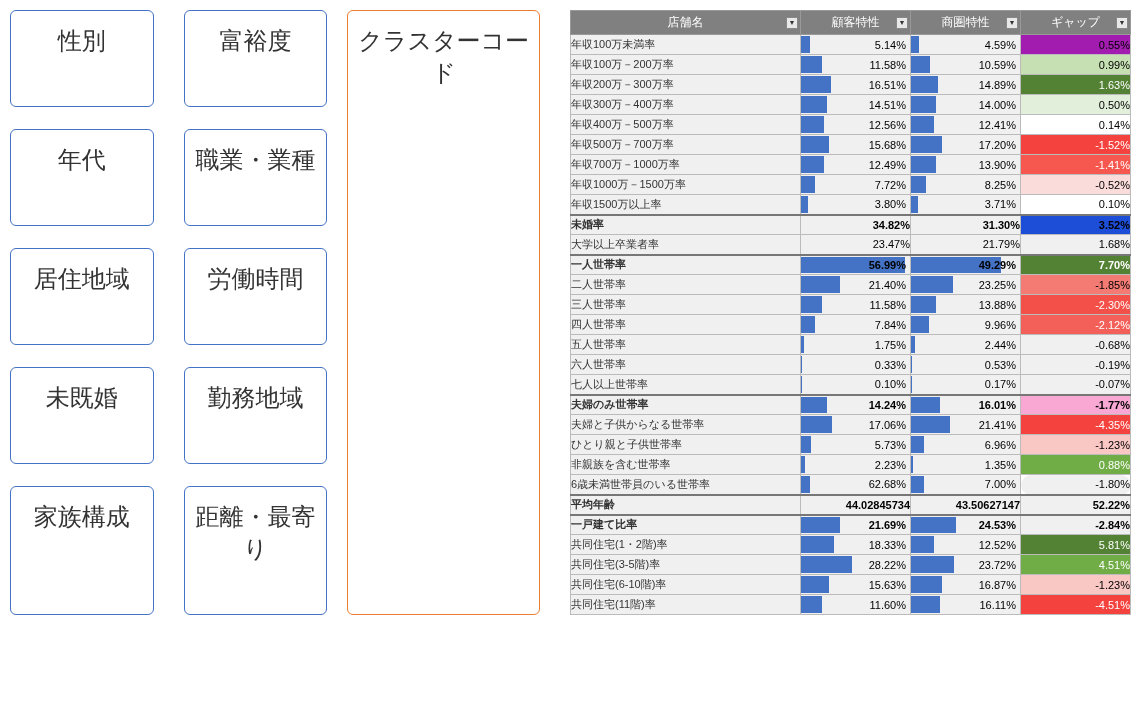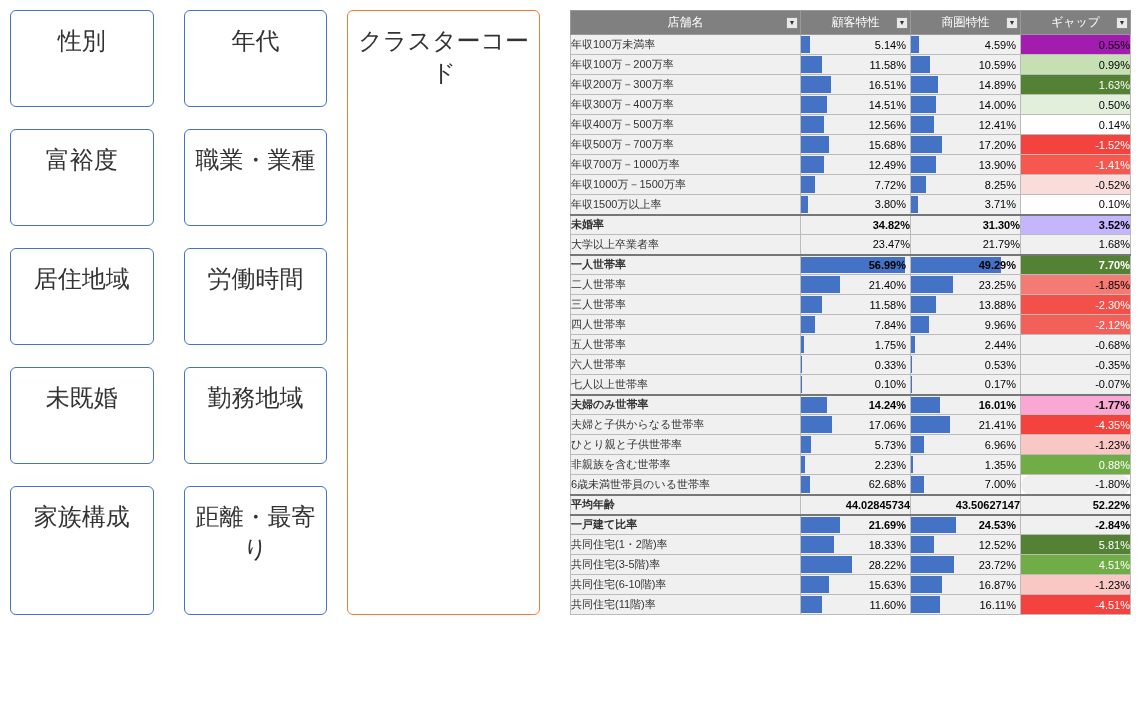--- a/index.html
+++ b/index.html
@@ -127,22 +127,22 @@
     font-weight: bold;
   }
 </style>
 </head>
 <body>
 
 <div class="container">
   <div class="left-panel">
     <div class="button-grid">
       <div class="filter-btn">性別</div>
+      <div class="filter-btn">富裕度</div>
       <div class="filter-btn">年代</div>
-      <div class="filter-btn">富裕度</div>
       <div class="filter-btn">職業・業種</div>
       <div class="filter-btn">居住地域</div>
       <div class="filter-btn">労働時間</div>
       <div class="filter-btn">未既婚</div>
       <div class="filter-btn">勤務地域</div>
       <div class="filter-btn">家族構成</div>
       <div class="filter-btn">距離・最寄り</div>
     </div>
     <div class="filter-btn-wide">クラスターコード</div>
   </div>
@@ -281,21 +281,21 @@
             <td class="bar-cell">
               <div class="bar-fill" style="width: 6.18333%;"></div>
               <div class="bar-text">3.71%</div>
             </td>
             <td class="gap-cell" style="background: rgb(255, 255, 255);">0.10%</td>
           </tr>
           <tr class="group-sep">
             <td class="label">未婚率</td>
             <td class="num">34.82%</td>
             <td class="num">31.30%</td>
-            <td class="gap-cell" style="background: #c4b5fd;">3.52%</td>
+            <td class="gap-cell" style="background: #1d4ed8;">3.52%</td>
           </tr>
           <tr>
             <td class="label">大学以上卒業者率</td>
             <td class="num">23.47%</td>
             <td class="num">21.79%</td>
             <td class="gap-cell" style="background: rgb(240, 240, 240);">1.68%</td>
           </tr>
           <tr class="group-sep">
             <td class="label">一人世帯率</td>
             <td class="bar-cell">
@@ -359,21 +359,21 @@
           <tr>
             <td class="label">六人世帯率</td>
             <td class="bar-cell">
               <div class="bar-fill" style="width: 0.55%;"></div>
               <div class="bar-text">0.33%</div>
             </td>
             <td class="bar-cell">
               <div class="bar-fill" style="width: 0.883333%;"></div>
               <div class="bar-text">0.53%</div>
             </td>
-            <td class="gap-cell" style="background: rgb(240, 240, 240);">-0.35%</td>
+            <td class="gap-cell" style="background: rgb(240, 240, 240);">-0.19%</td>
           </tr>
           <tr>
             <td class="label">七人以上世帯率</td>
             <td class="bar-cell">
               <div class="bar-fill" style="width: 0.166667%;"></div>
               <div class="bar-text">0.10%</div>
             </td>
             <td class="bar-cell">
               <div class="bar-fill" style="width: 0.283333%;"></div>
               <div class="bar-text">0.17%</div>

